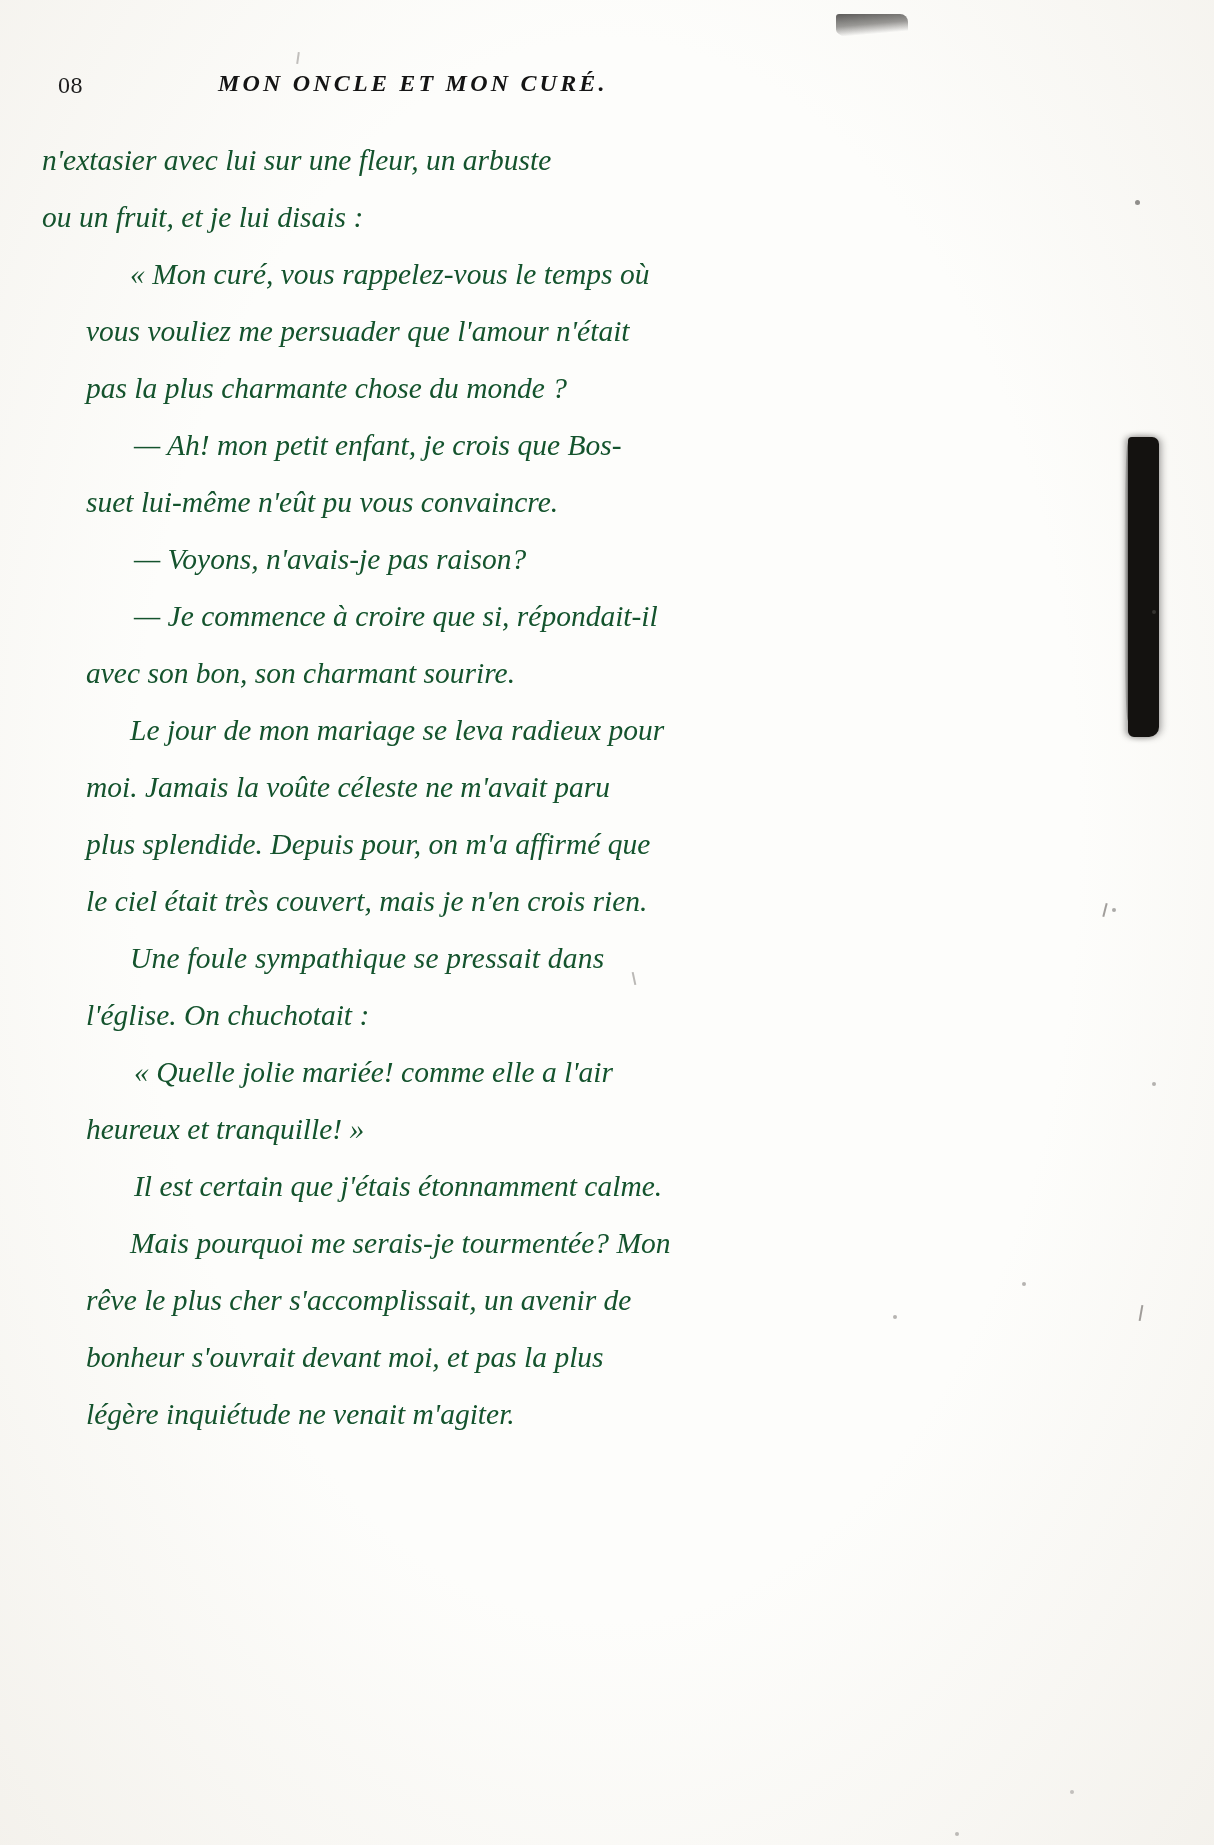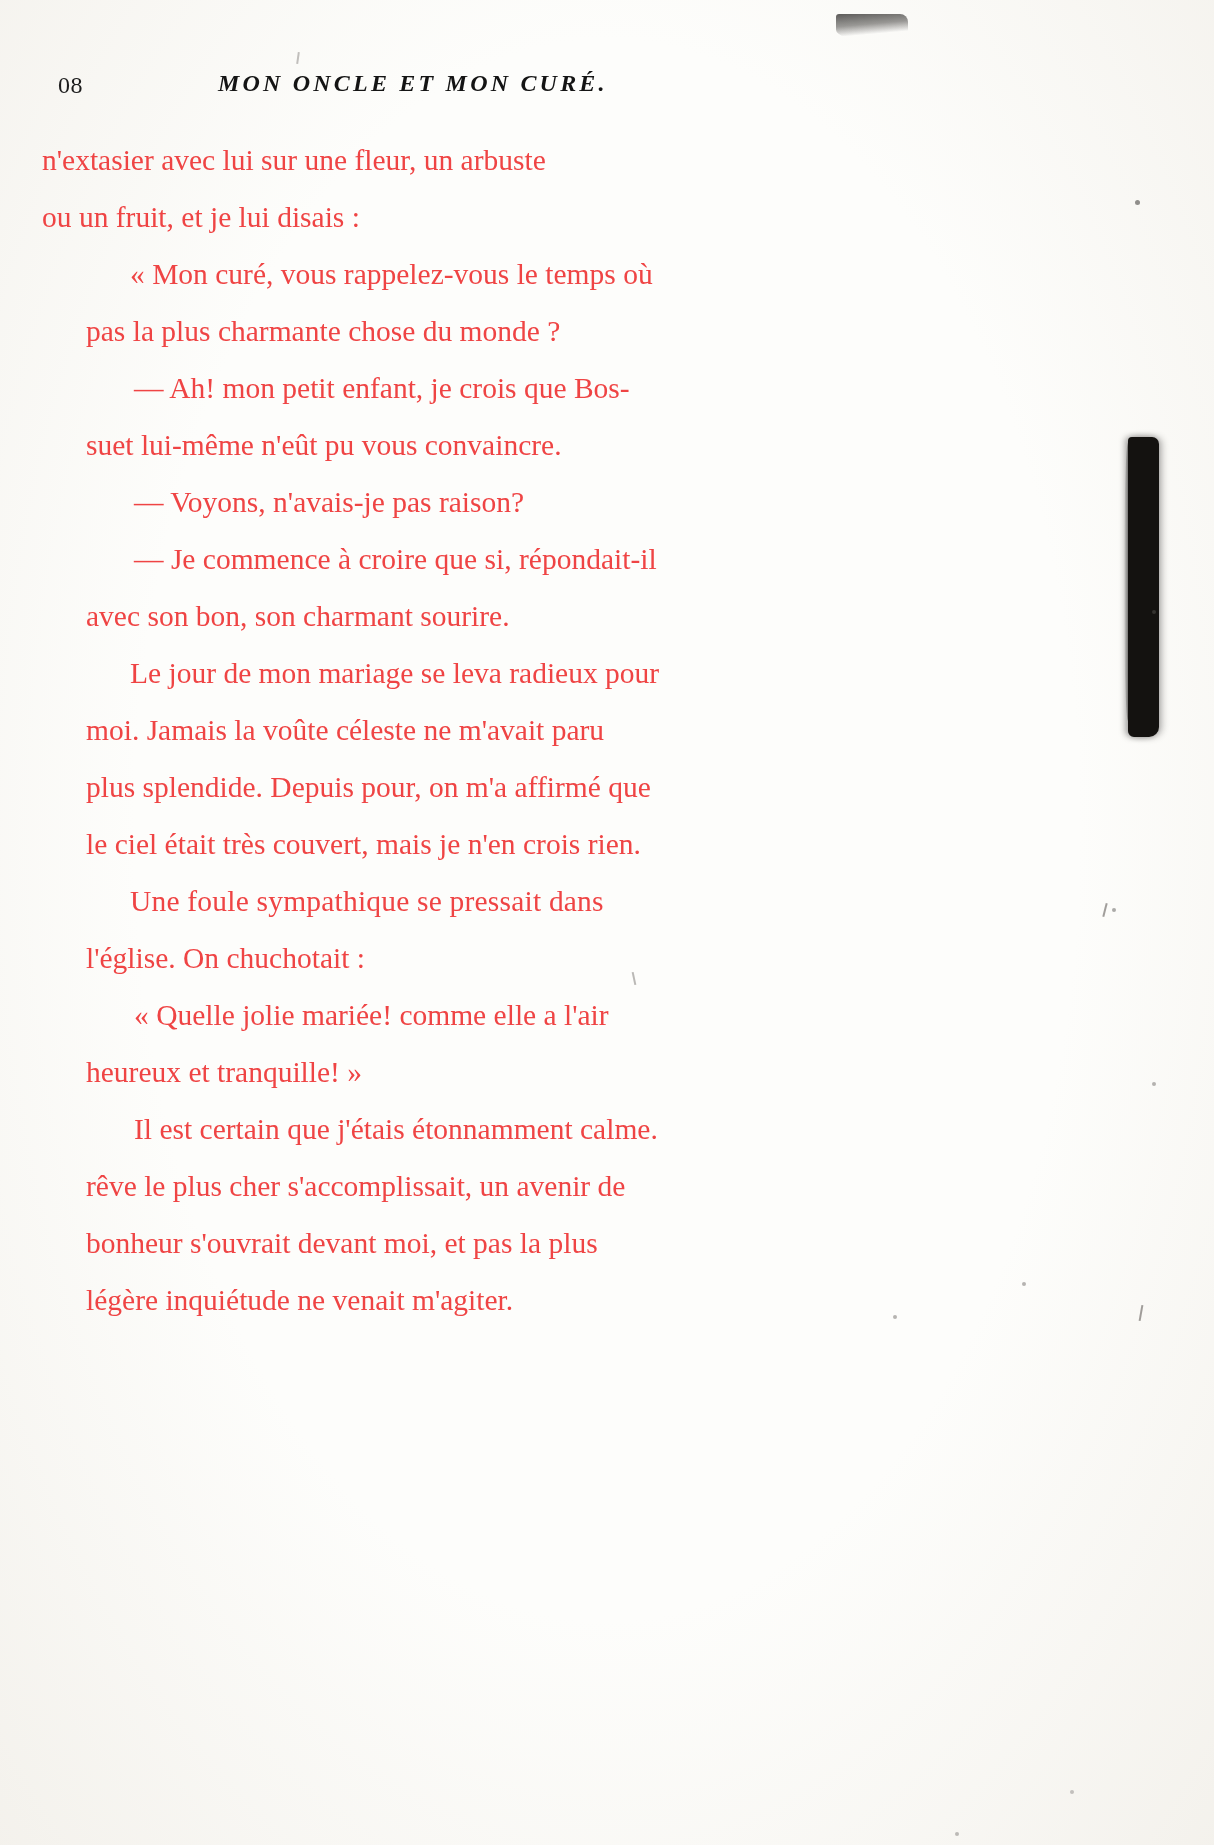--- a/index.html
+++ b/index.html
@@ -68,21 +68,22 @@
     left: 42px;
     top: 132px;
     width: 770px;
   }
   .para {
     margin: 0 0 0 0;
     font-size: 29.5px;
     line-height: 57px;
     text-align: justify;
     text-justify: inter-word;
-    color: #ef4444;
+    color: #14532d;
+    font-style: italic;
   }
   .para.indent {
     text-indent: 44px;
   }
   .line {
     display: block;
     white-space: nowrap;
   }
   
   .j {
@@ -158,20 +159,23 @@
         </span>
         <span class="line">
           <span>ou un fruit, et je lui disais :</span>
         </span>
       </p>
 
       <p class="para indent">
         <span class="line j">
           <span style="padding-left:44px">« Mon curé, vous rappelez-vous le temps où</span>
         </span>
+        <span class="line j">
+          <span>vous vouliez me persuader que l'amour n'était</span>
+        </span>
         <span class="line">
           <span>pas la plus charmante chose du monde ?</span>
         </span>
       </p>
 
       <p class="para indent">
         <span class="line j">
           <span style="padding-left:48px">— Ah! mon petit enfant, je crois que Bos-</span>
         </span>
         <span class="line">
@@ -227,20 +231,23 @@
         </span>
       </p>
 
       <p class="para indent">
         <span class="line">
           <span style="padding-left:48px">Il est certain que j'étais étonnamment calme.</span>
         </span>
       </p>
 
       <p class="para indent">
+        <span class="line j">
+          <span style="padding-left:44px">Mais pourquoi me serais-je tourmentée? Mon</span>
+        </span>
         <span class="line j">
           <span>rêve le plus cher s'accomplissait, un avenir de</span>
         </span>
         <span class="line j">
           <span>bonheur s'ouvrait devant moi, et pas la plus</span>
         </span>
         <span class="line">
           <span>légère inquiétude ne venait m'agiter.</span>
         </span>
       </p>

